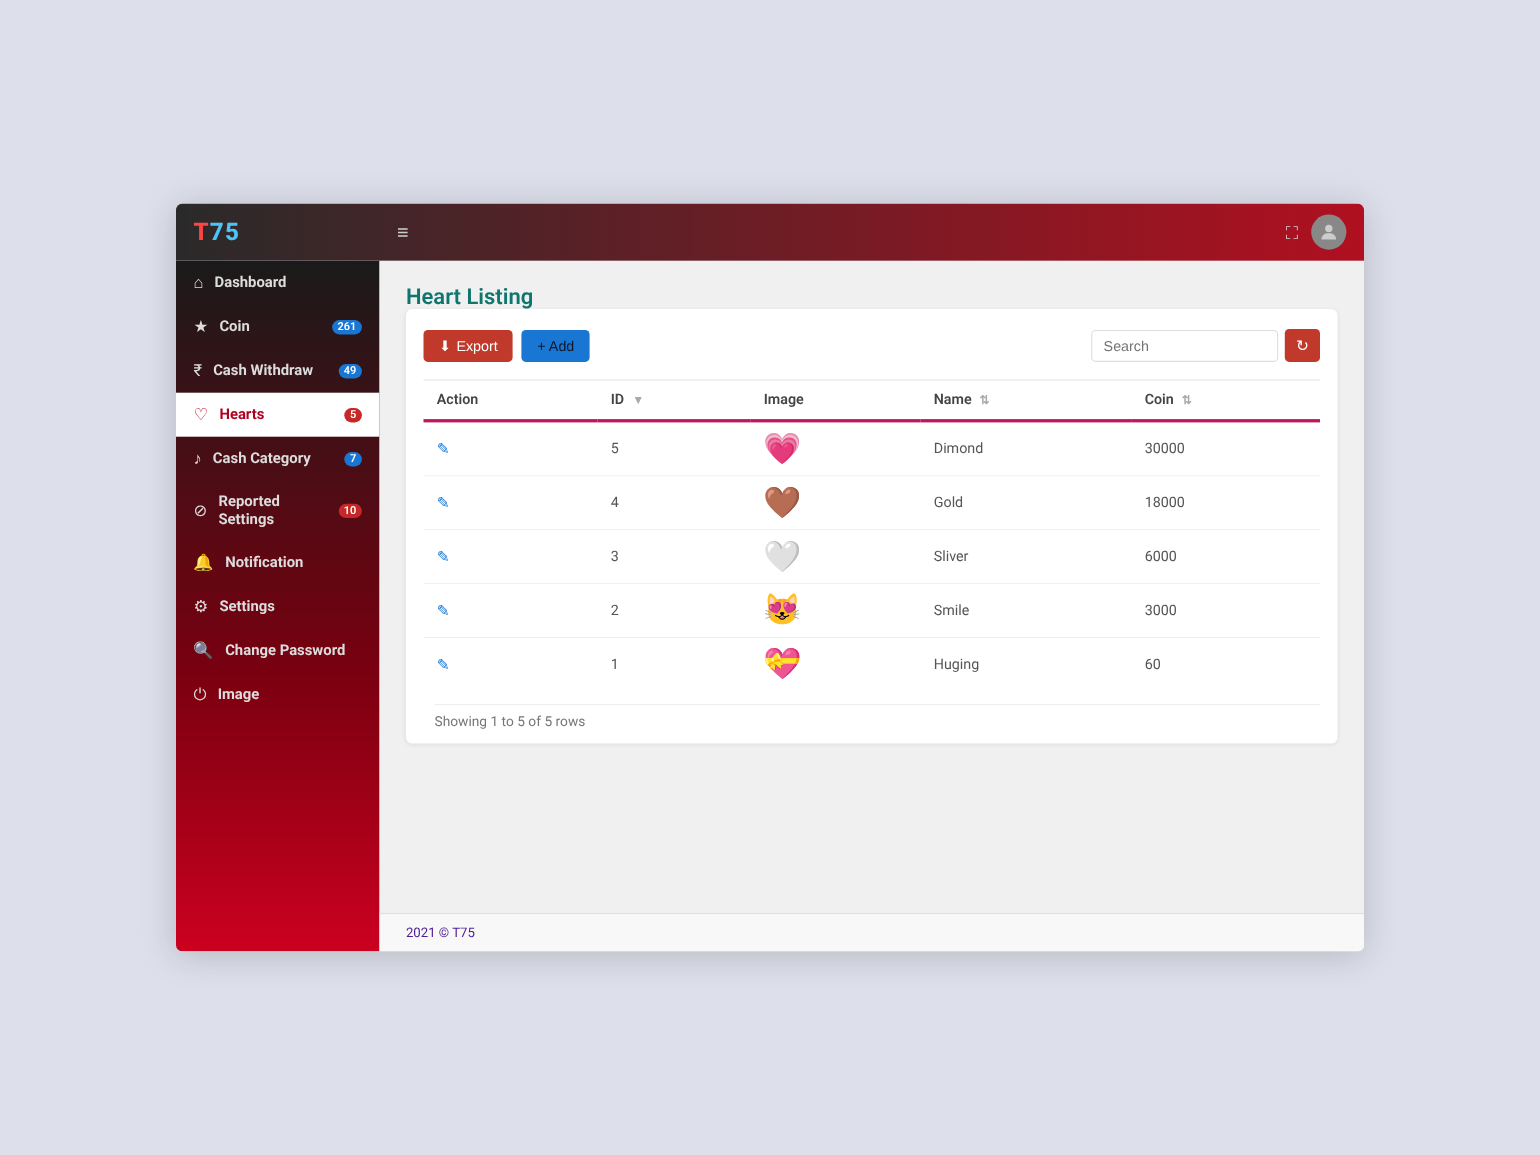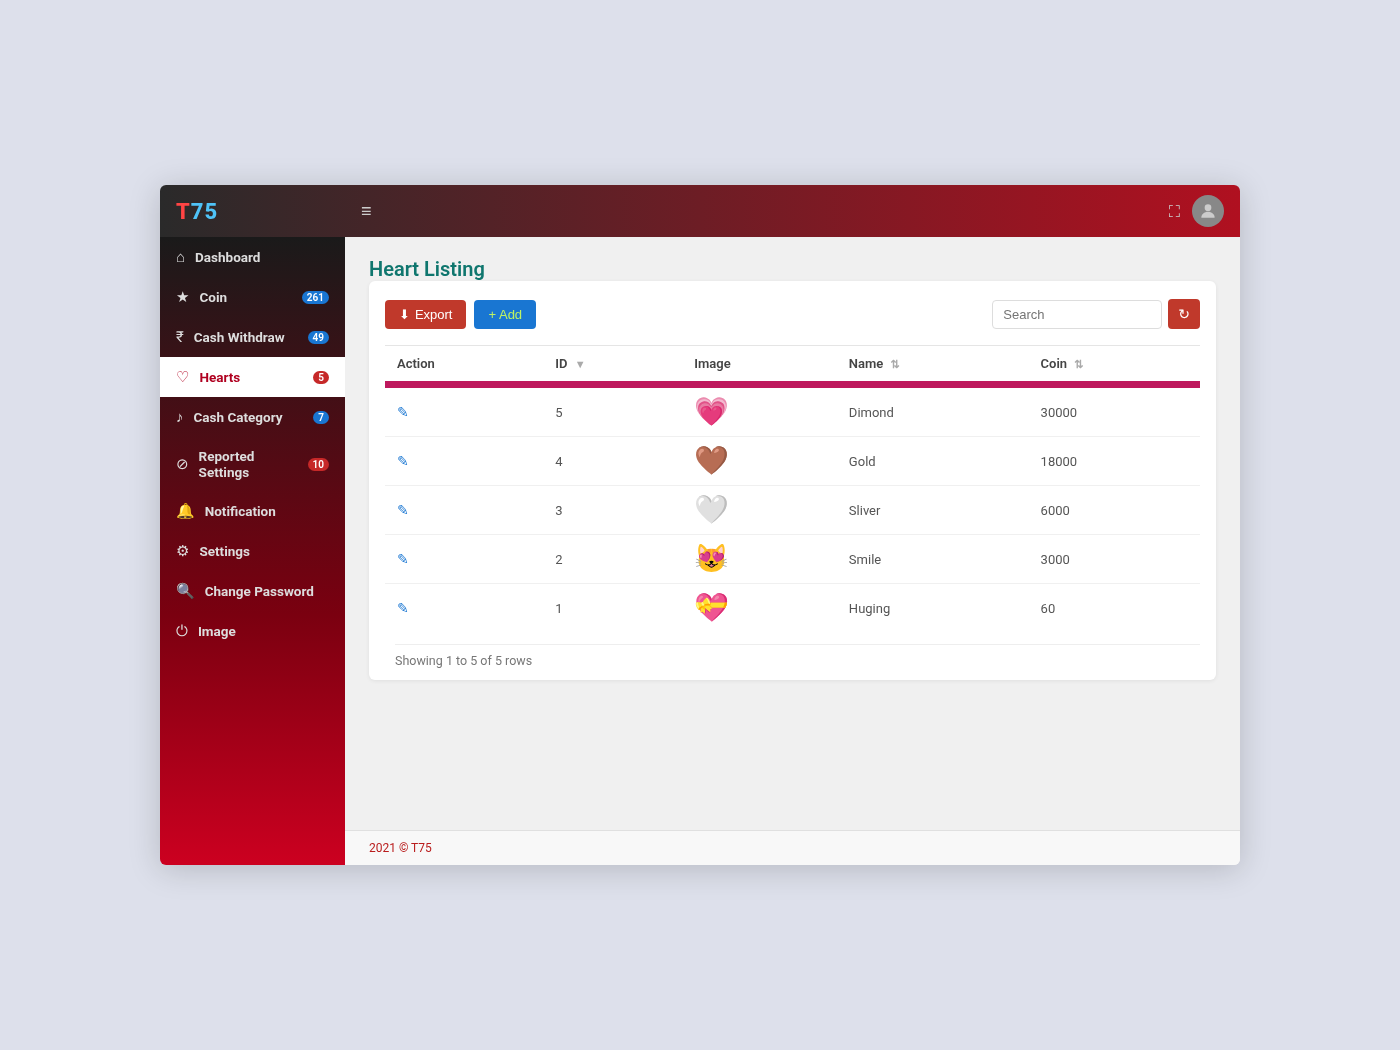--- a/index.html
+++ b/index.html
@@ -149,21 +149,21 @@
       border-radius: 4px;
       border: none;
       font-size: 13px;
       cursor: pointer;
       display: flex;
       align-items: center;
       gap: 5px;
       font-weight: 500;
     }
     .btn-export { background: #c0392b; color: #fff; }
-    .btn-add { background: #1976d2; color: #bef264; }
+    .btn-add { background: #1976d2; color: #0f172a; }
     .toolbar-spacer { flex: 1; }
     .search-box {
       display: flex;
       align-items: flex-end;
       gap: 6px;
     }
     .search-input {
       border: 1px solid #ddd;
       border-radius: 4px;
       padding: 6px 10px;
@@ -182,21 +182,21 @@
     }
     
     table {
       width: 100%;
       border-collapse: collapse;
       font-size: 13px;
     }
     thead tr th {
       background: #fff;
       border-top: 1px solid #e5e5e5;
-      border-bottom: 7px solid #be185d;
+      border-bottom: 3px solid #be185d;
       padding: 10px 12px;
       text-align: left;
       font-weight: 600;
       color: #444;
     }
     tbody tr td {
       padding: 10px 12px;
       border-bottom: 1px solid #f0f0f0;
       color: #555;
       vertical-align: middle;
@@ -217,21 +217,21 @@
       margin-top: 12px;
       padding-top: 8px;
       border-top: 1px solid #eee;
       margin-left: 10px;
     }
     .footer {
       background: #f8f8f8;
       border-top: 1px solid #e0e0e0;
       padding: 10px 24px;
       font-size: 12px;
-      color: #b91c1c;
+      color: #4c1d95;
     }
   </style>
 </head>
 <body>
 
 <div class="window">
 
   <div class="topbar">
     <div class="topbar-logo">
       <span class="logo-t">T</span>

